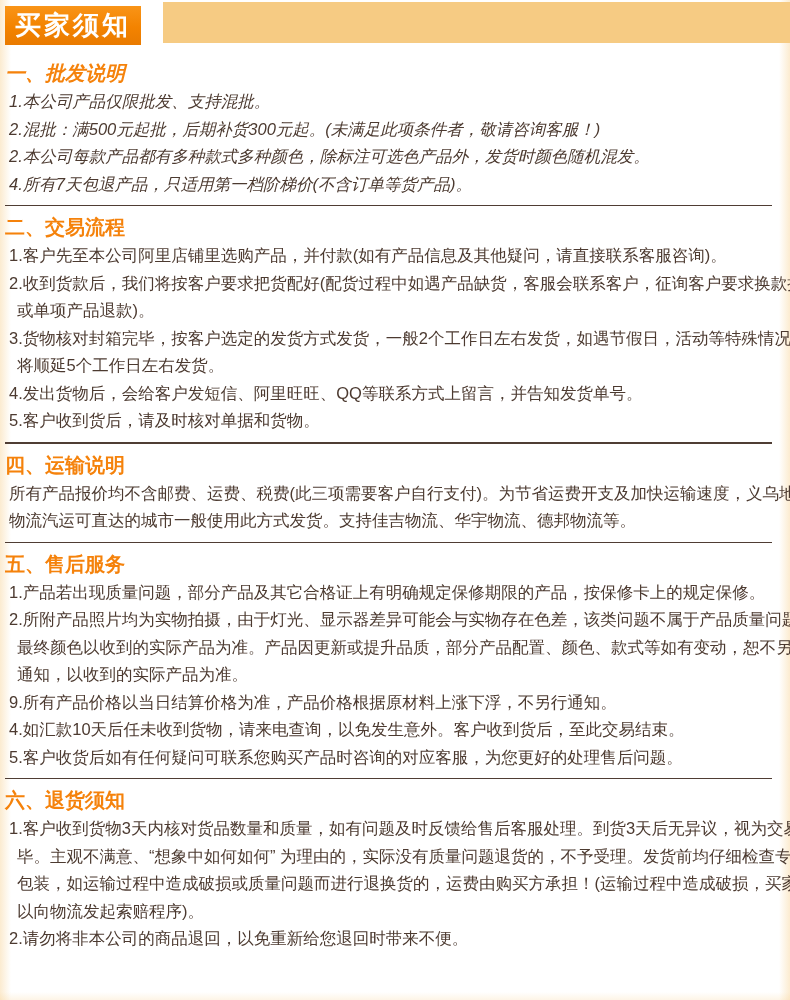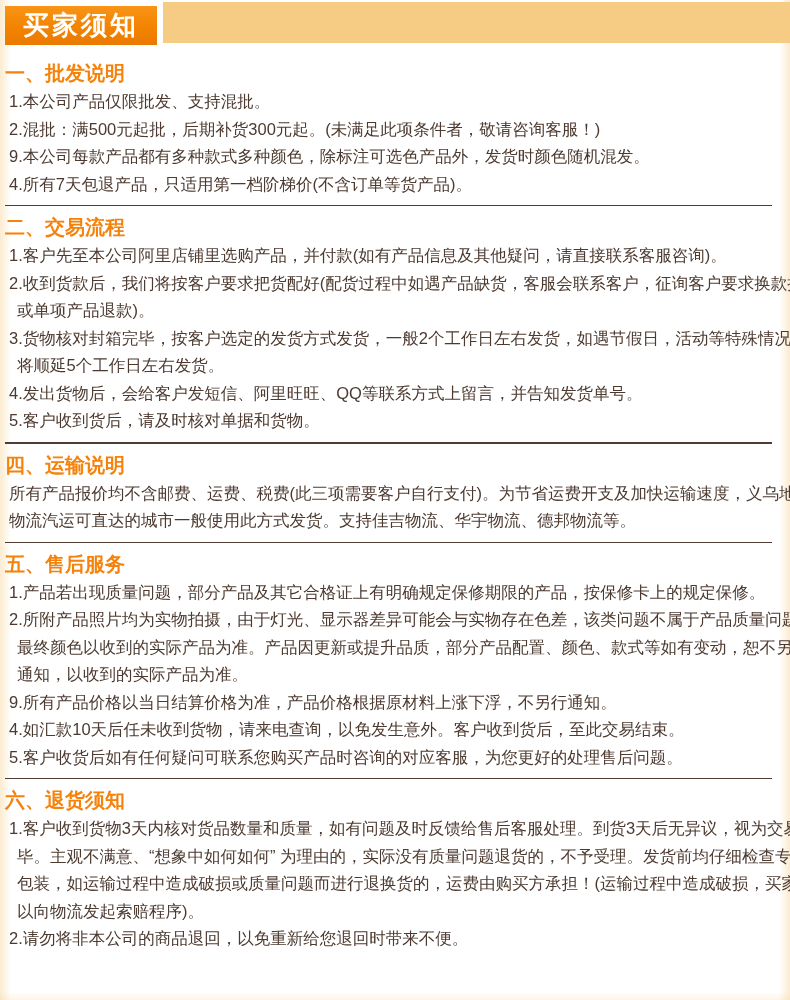--- a/index.html
+++ b/index.html
@@ -23,37 +23,37 @@
     height:46px;
   }
   .strip{
     position:absolute;
     left:163px;right:0;top:2px;height:41px;
     background:#f6cb83;
   }
   .banner{
     position:absolute;
     left:5px;top:6px;
-    width:152px;height:39px;
+    width:136px;height:39px;
     background:linear-gradient(180deg,#f99417 0%,#f38300 55%,#e97a00 100%);
     display:flex;align-items:center;justify-content:center;
   }
   .banner-title{
     color:#fff;
     font-size:26px;
     font-weight:bold;
     letter-spacing:3px;
     line-height:1;
     padding-bottom:2px;
     white-space:nowrap;
   }
   .sec{
     padding:9px 18px 5px 5px;
   }
-  .sec:first-child{ padding-top:15px; }
+  .sec:first-child{ padding-top:15px;font-style:italic; }
   .sec-heading{
     margin:0 0 4px 0;
     font-size:20px;
     line-height:25px;
     font-weight:bold;
     color:#f5820b;
   }
   .sec-lines p.line{
     margin:4px;
     font-size:16.5px;
@@ -78,21 +78,21 @@
     <div class="banner">
       <span class="banner-title">买家须知</span>
     </div>
   </div>
   <div id="sections">
   <div class="sec">
     <h2 class="sec-heading">一、批发说明</h2>
     <div class="sec-lines">
           <p class="line">1.本公司产品仅限批发、支持混批。</p>
           <p class="line">2.混批：满500元起批，后期补货300元起。(未满足此项条件者，敬请咨询客服！)</p>
-          <p class="line">9.本公司每款产品都有多种款式多种颜色，除标注可选色产品外，发货时颜色随机混发。</p>
+          <p class="line">2.本公司每款产品都有多种款式多种颜色，除标注可选色产品外，发货时颜色随机混发。</p>
           <p class="line">4.所有7天包退产品，只适用第一档阶梯价(不含订单等货产品)。</p>
         </div>
   </div>
   <hr class="divider">
 
   <div class="sec">
     <h2 class="sec-heading">二、交易流程</h2>
     <div class="sec-lines">
           <p class="line">1.客户先至本公司阿里店铺里选购产品，并付款(如有产品信息及其他疑问，请直接联系客服咨询)。</p>
           <p class="line">2.收到货款后，我们将按客户要求把货配好(配货过程中如遇产品缺货，客服会联系客户，征询客户要求换款换色</p>

